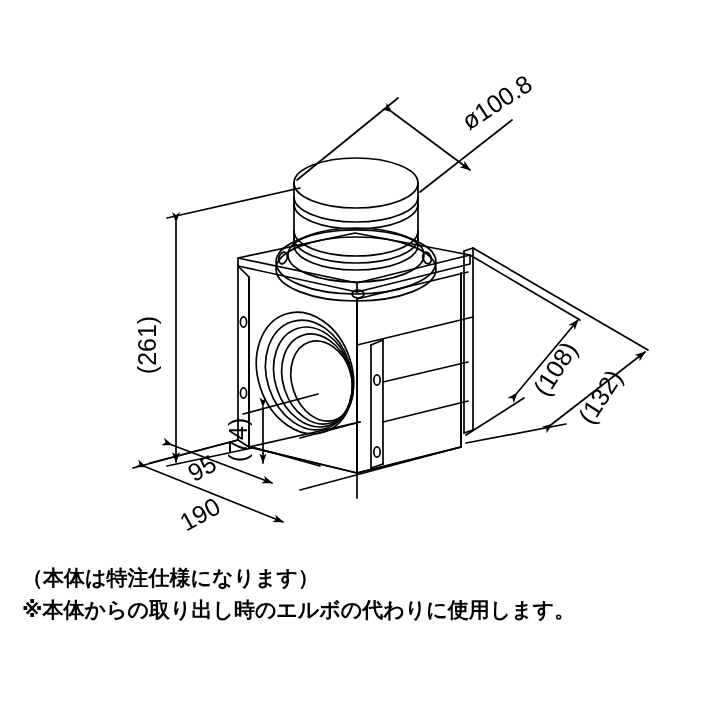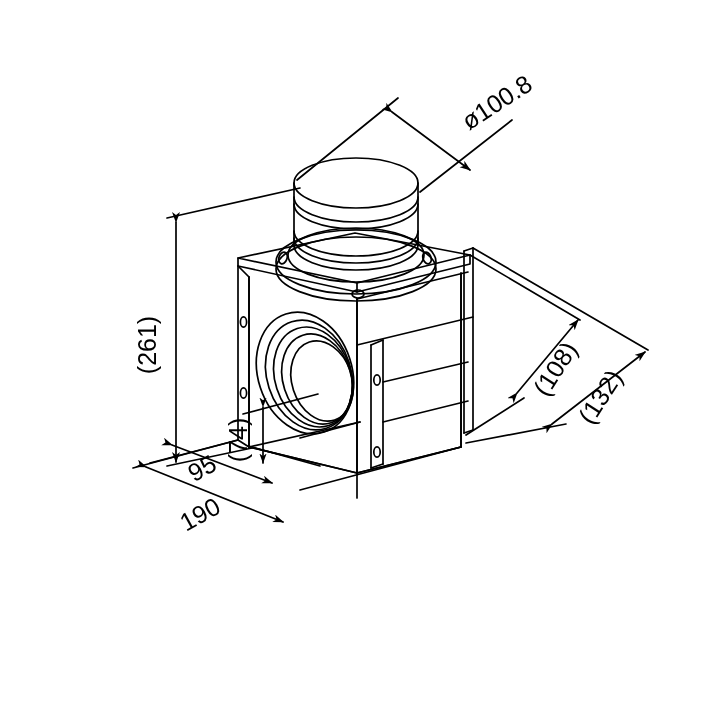--- a/index.html
+++ b/index.html
@@ -268,15 +268,17 @@
 
       <text class="dim-label" x="203" y="470" text-anchor="middle" dominant-baseline="middle" transform="rotate(-29 203 470)">95</text>
 
       <text class="dim-label" x="201" y="516" text-anchor="middle" dominant-baseline="middle" transform="rotate(-29 201 516)">190</text>
 
       <text class="dim-label" x="240" y="440" text-anchor="middle" dominant-baseline="middle" transform="rotate(-90 240 440)">(74)</text>
     </g>
   </svg>
 
   <div class="notes">
+    <div class="note-line">（本体は特注仕様になります）</div>
+    <div class="note-line">※本体からの取り出し時のエルボの代わりに使用します。</div>
   </div>
 
 </div>
 
 </body></html>

